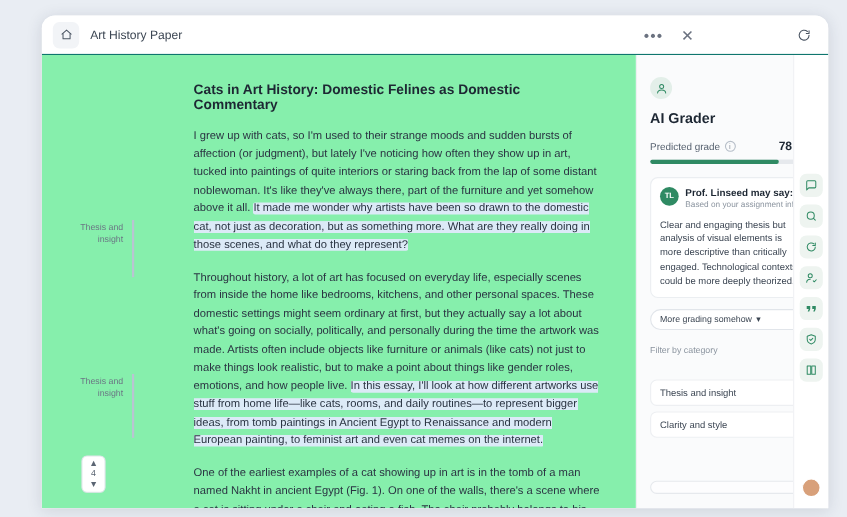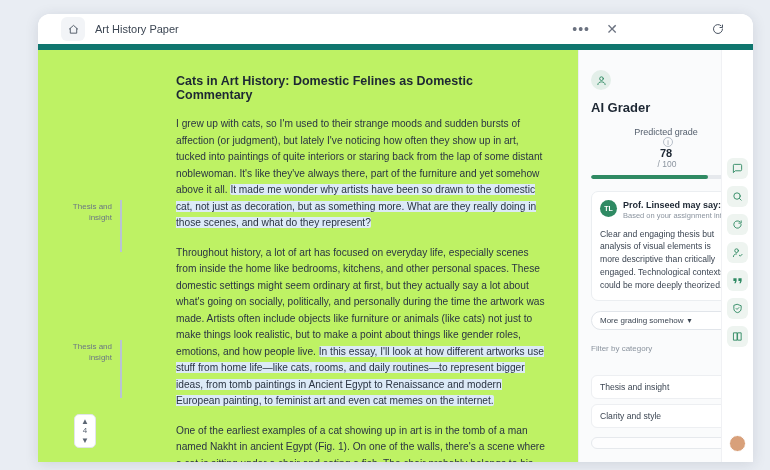--- a/index.html
+++ b/index.html
@@ -24,24 +24,24 @@
     box-shadow: 0 2px 14px rgba(40,50,70,0.13);
     overflow: hidden;
     display: flex;
     flex-direction: column;
   }
   
   .topbar {
     height: 36px;
     display: flex;
     align-items: center;
-    padding: 0 23px;
+    padding: 0 10px;
     flex: 0 0 36px;
     background: #fff;
-    border-bottom: 6px solid #0f766e;
+    border-bottom: 1px solid #0f766e;
   }
   .home-btn {
     width: 24px; height: 24px;
     border-radius: 6px;
     background: #f2f4f7;
     display: flex; align-items: center; justify-content: center;
     color: #4b5563;
     margin-right: 10px;
     cursor: pointer;
   }
@@ -77,21 +77,21 @@
     flex: 1;
     display: flex;
     min-height: 0;
     position: relative;
   }
   
   .doc-pane {
     flex: 1;
     position: relative;
     overflow: hidden;
-    background: #bef264;
+    background: #86efac;
     padding: 16px 0 0 0;
   }
   .doc-inner {
     position: relative;
     padding-left: 60px;
     padding-right: 30px;
   }
   .doc-title-h {
     font-size: 12.5px;
     font-weight: bold;
@@ -170,21 +170,20 @@
     font-weight: bold;
     color: #1d2733;
     margin-bottom: 12px;
   }
   .grade-row {
     display: flex;
     align-items: center;
     font-size: 9px;
     color: #55606e;
     margin-bottom: 6px;
-    flex-direction: column;
   }
   .grade-row .info {
     margin-left: 4px;
     width: 10px; height: 10px;
     border: 1px solid #b7bfc9;
     border-radius: 50%;
     font-size: 7px;
     line-height: 9px;
     text-align: center;
     color: #8b949f;

